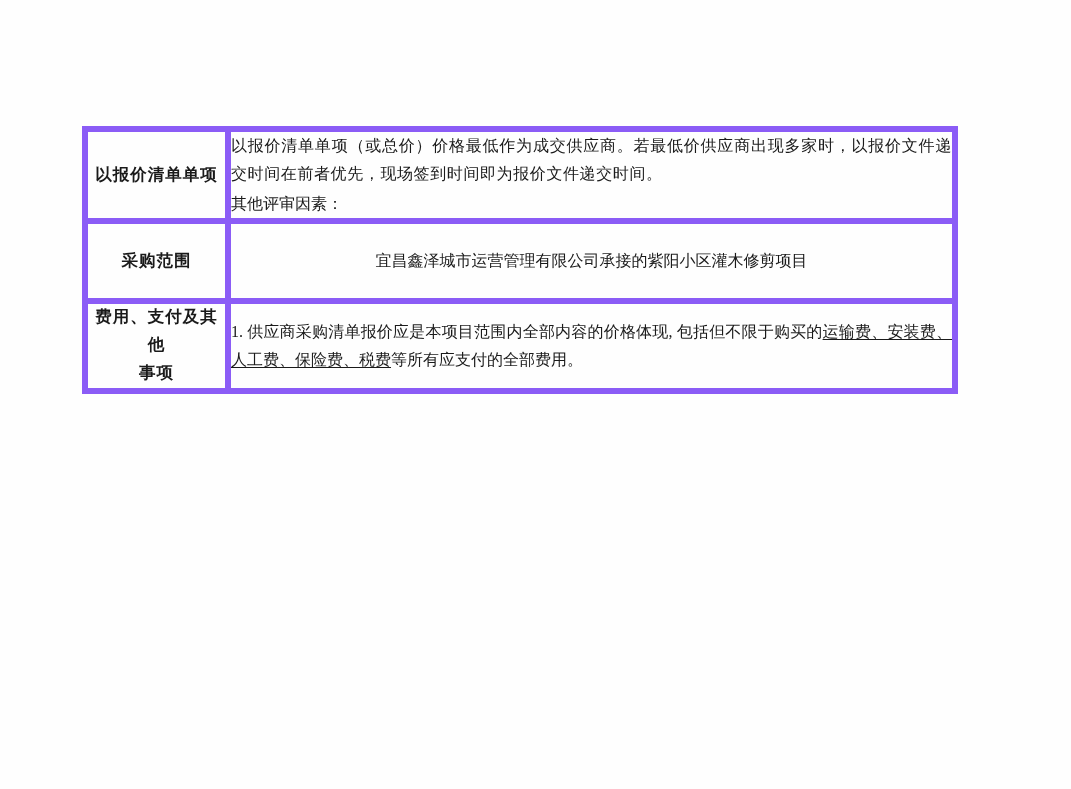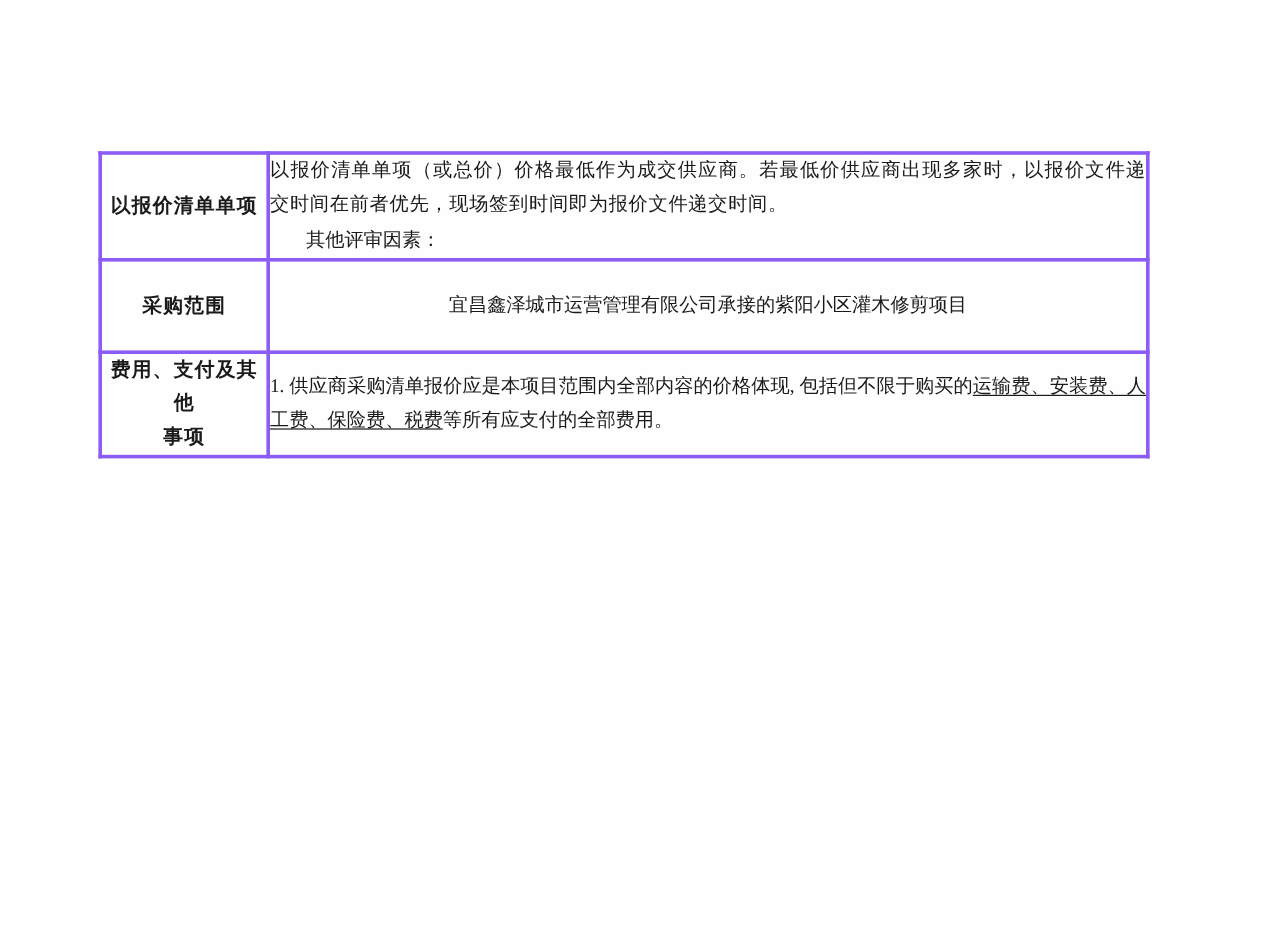--- a/index.html
+++ b/index.html
@@ -23,21 +23,21 @@
   }
   .doc-table {
     position: absolute;
     left: 82px;
     top: 126px;
     width: 876px;
     border-collapse: collapse;
     table-layout: fixed;
   }
   .doc-table td {
-    border: 3px solid #8b5cf6;
+    border: 6px solid #8b5cf6;
     vertical-align: middle;
     padding: 0;
   }
   .label-cell {
     width: 137px;
     text-align: center;
     font-size: 16.5px;
     font-weight: bold;
     letter-spacing: 1px;
     line-height: 1.7;
@@ -48,21 +48,21 @@
     font-size: 16px;
     line-height: 1.75;
     text-align: justify;
   }
   .row-1 .content-cell { height: 76px; }
   .row-2 .label-cell,
   .row-2 .content-cell { height: 74px; text-align: center; }
   .row-3 .content-cell { height: 70px; }
 
   .para { margin: 0; }
-  .para + .para { margin-top: 2px; margin-left: 30px; }
+  .para + .para { margin-top: 2px; }
 
   .u { text-decoration: underline; text-underline-offset: 2px; }
 
   .wide-space { letter-spacing: 0.6px; }
 
   .label-stack {
     display: block;
     font-family: Liberation Mono, monospace;
   }
 </style>

